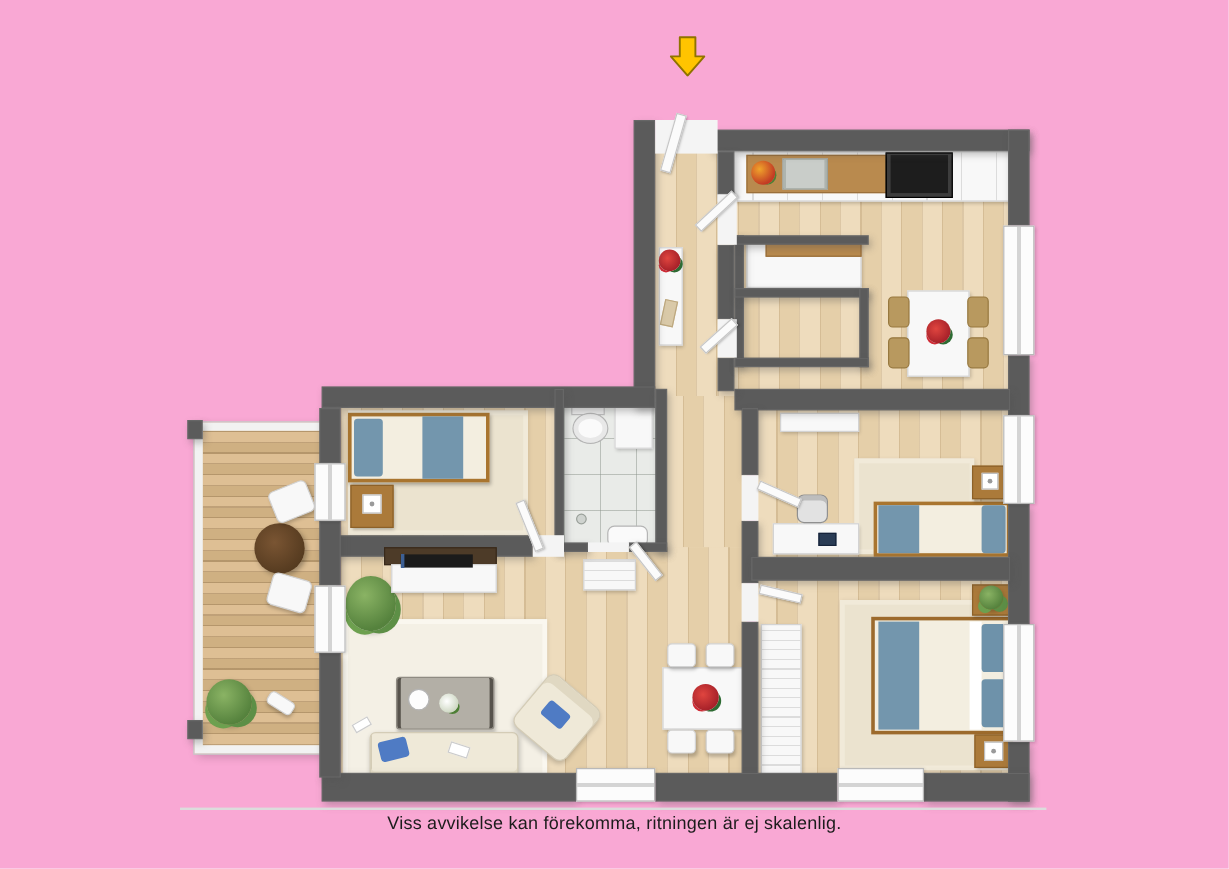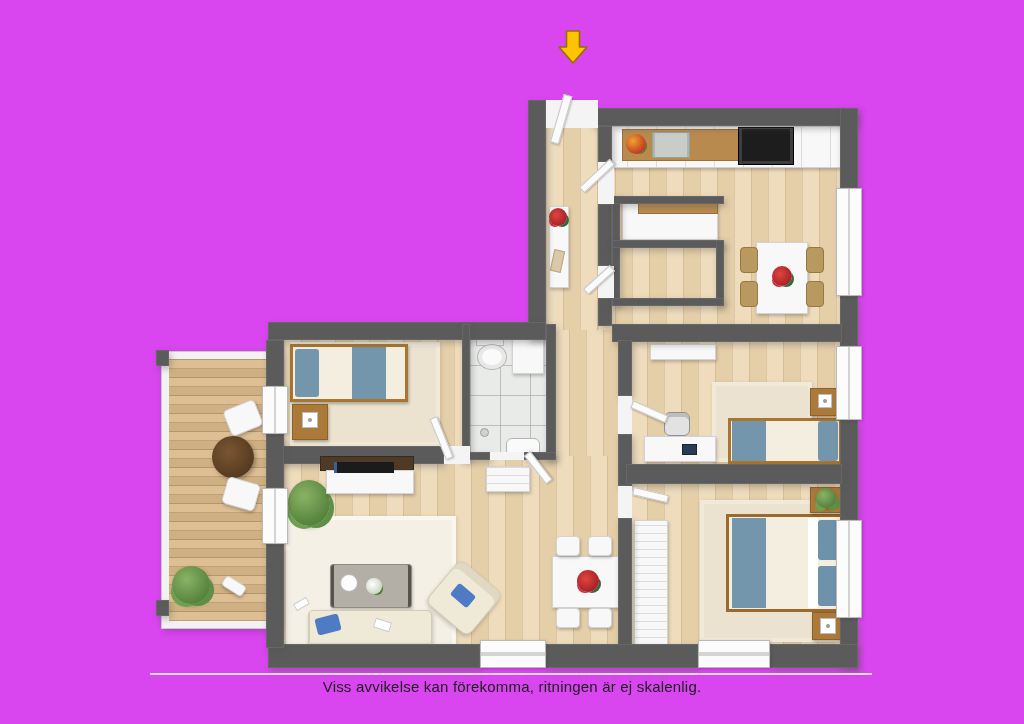--- a/index.html
+++ b/index.html
@@ -1,16 +1,16 @@
 <!DOCTYPE html>
 <html><head>
 <meta charset="utf-8">
 <style>
   html,body{margin:0;padding:0;background:#ffffff;}
-  #stage{position:relative;width:1024px;height:724px;background:#d946ef;overflow:hidden;
+  #stage{position:relative;width:1024px;height:724px;background:#f9a8d4;overflow:hidden;
          font-family:"Liberation Sans", sans-serif;}
   .abs{position:absolute;box-sizing:border-box;}
   
   .wood{background-color:#ebd9b8;
         background-image:repeating-linear-gradient(90deg,rgba(140,105,60,.18) 0 1px,rgba(0,0,0,0) 1px 17px),
                          repeating-linear-gradient(90deg,#eedcbd 0 17px,#e5cfa9 17px 34px);}
   .deck{background-color:#d8bc8f;
         background-image:repeating-linear-gradient(0deg,rgba(120,90,55,.30) 0 1px,rgba(0,0,0,0) 1px 9px),
                          repeating-linear-gradient(0deg,#debf94 0 9px,#cfb082 9px 18px);}
   .tile{background-color:#e9ebe8;

